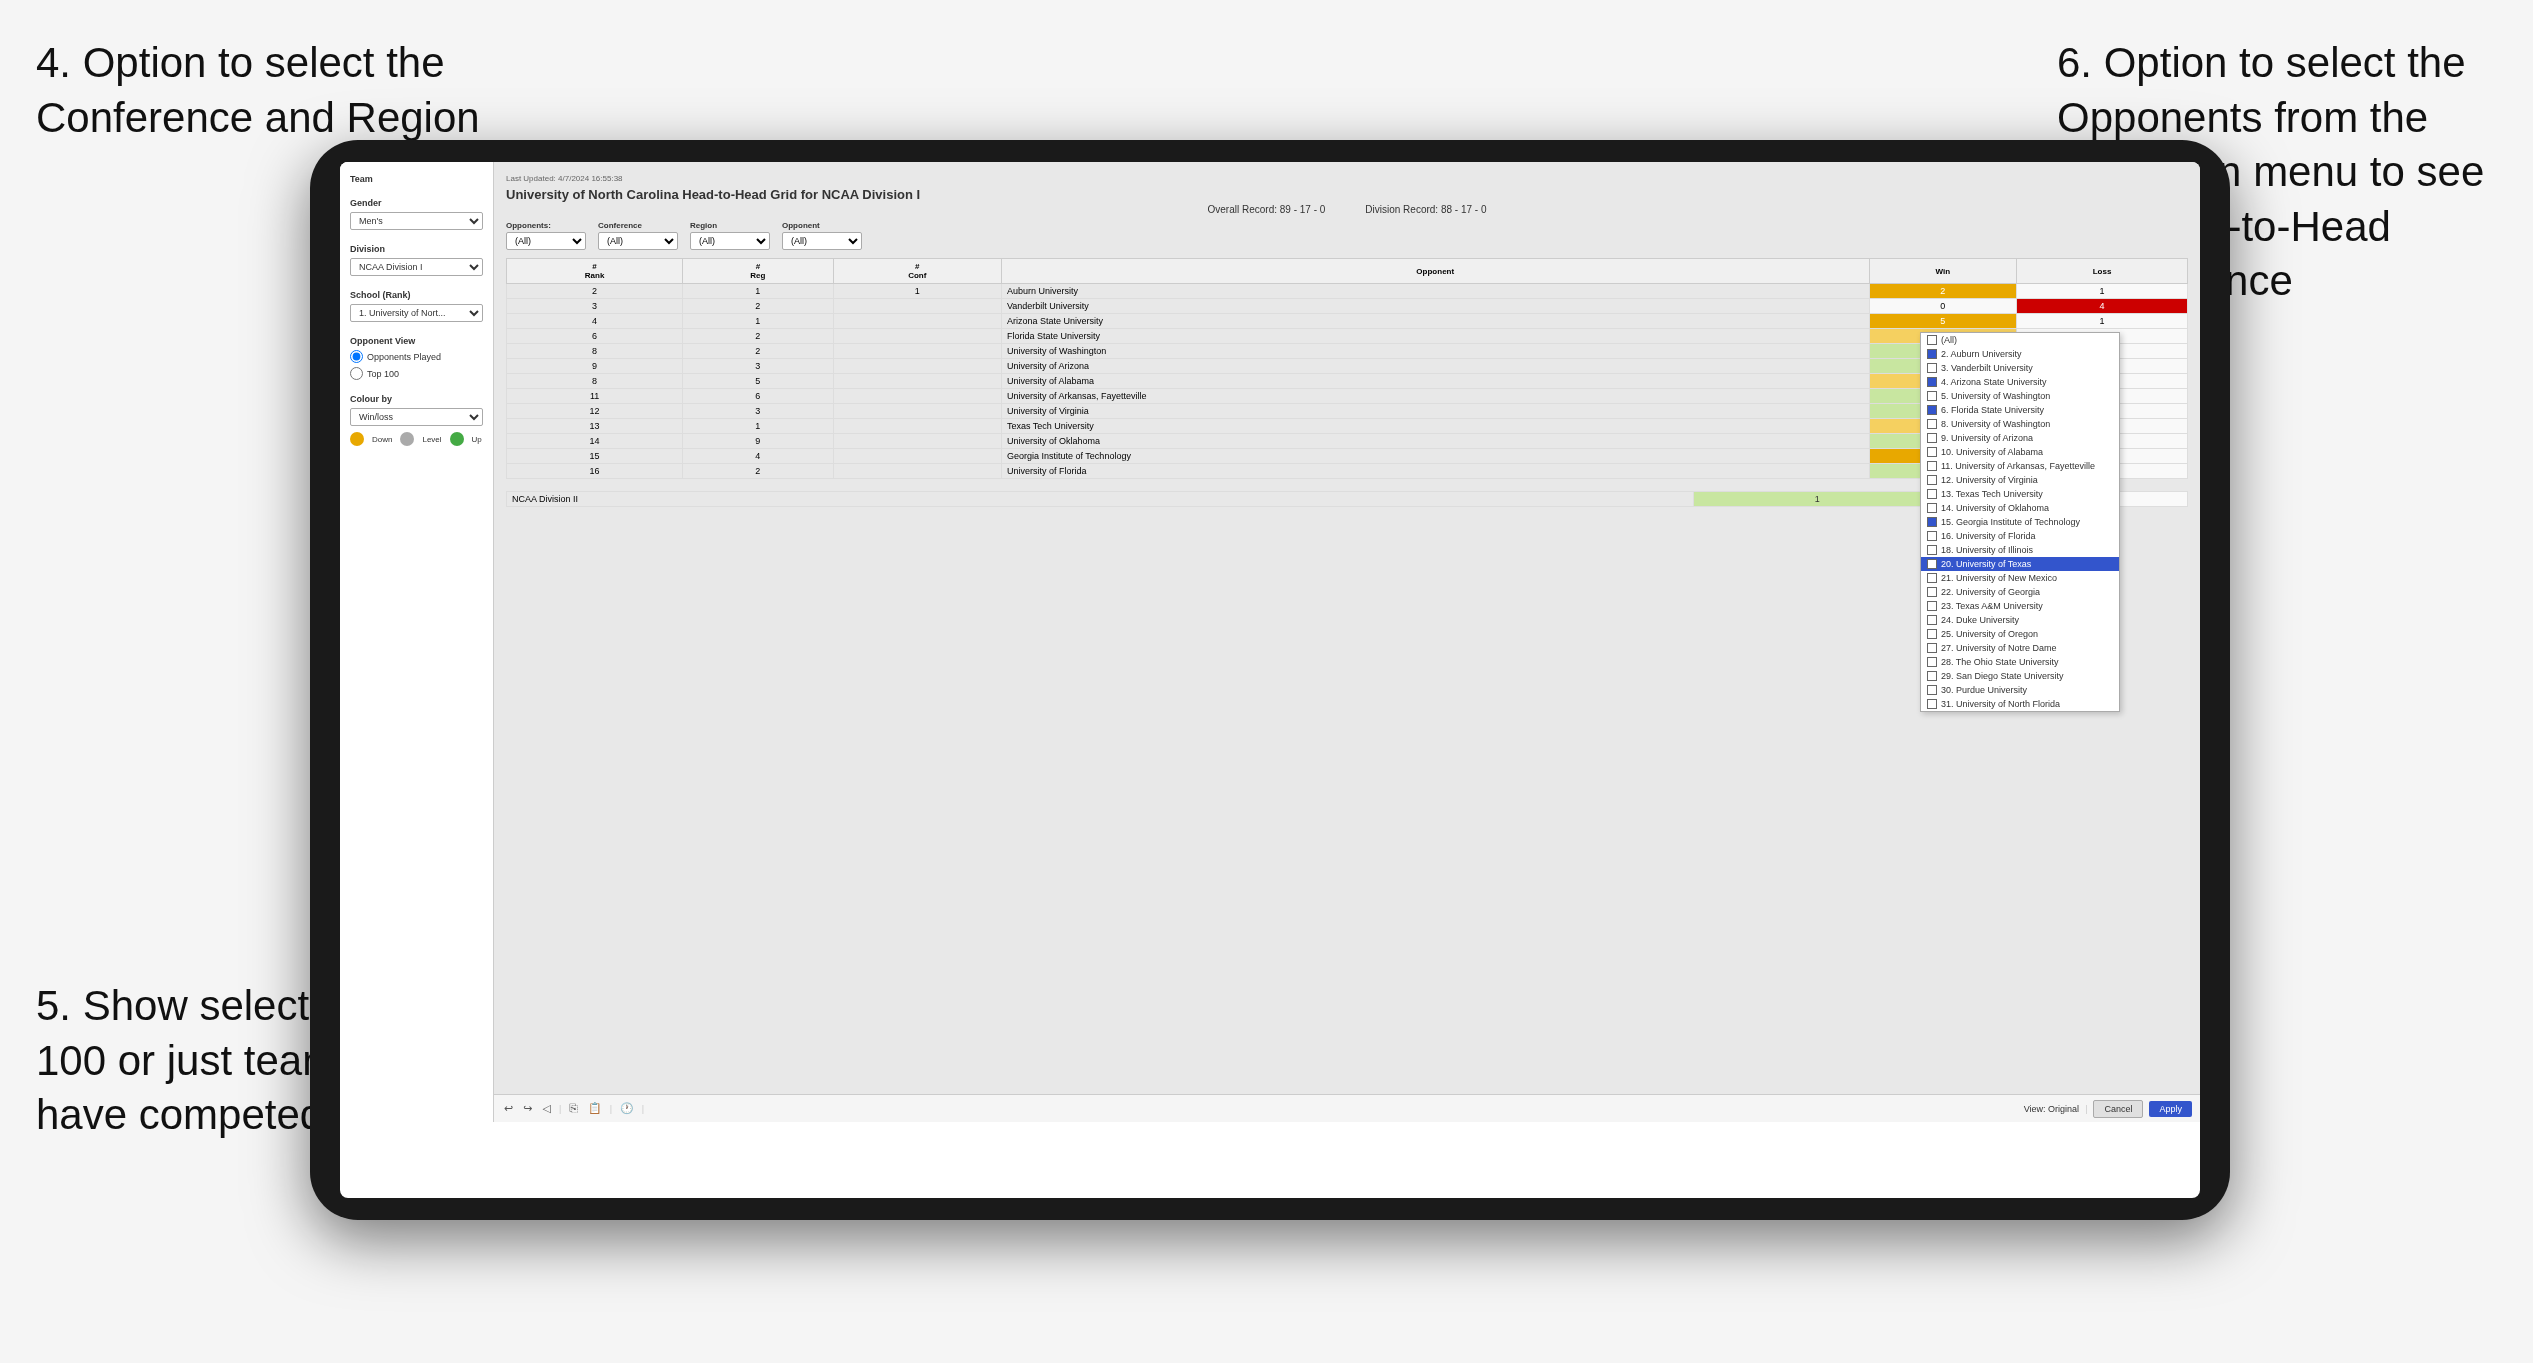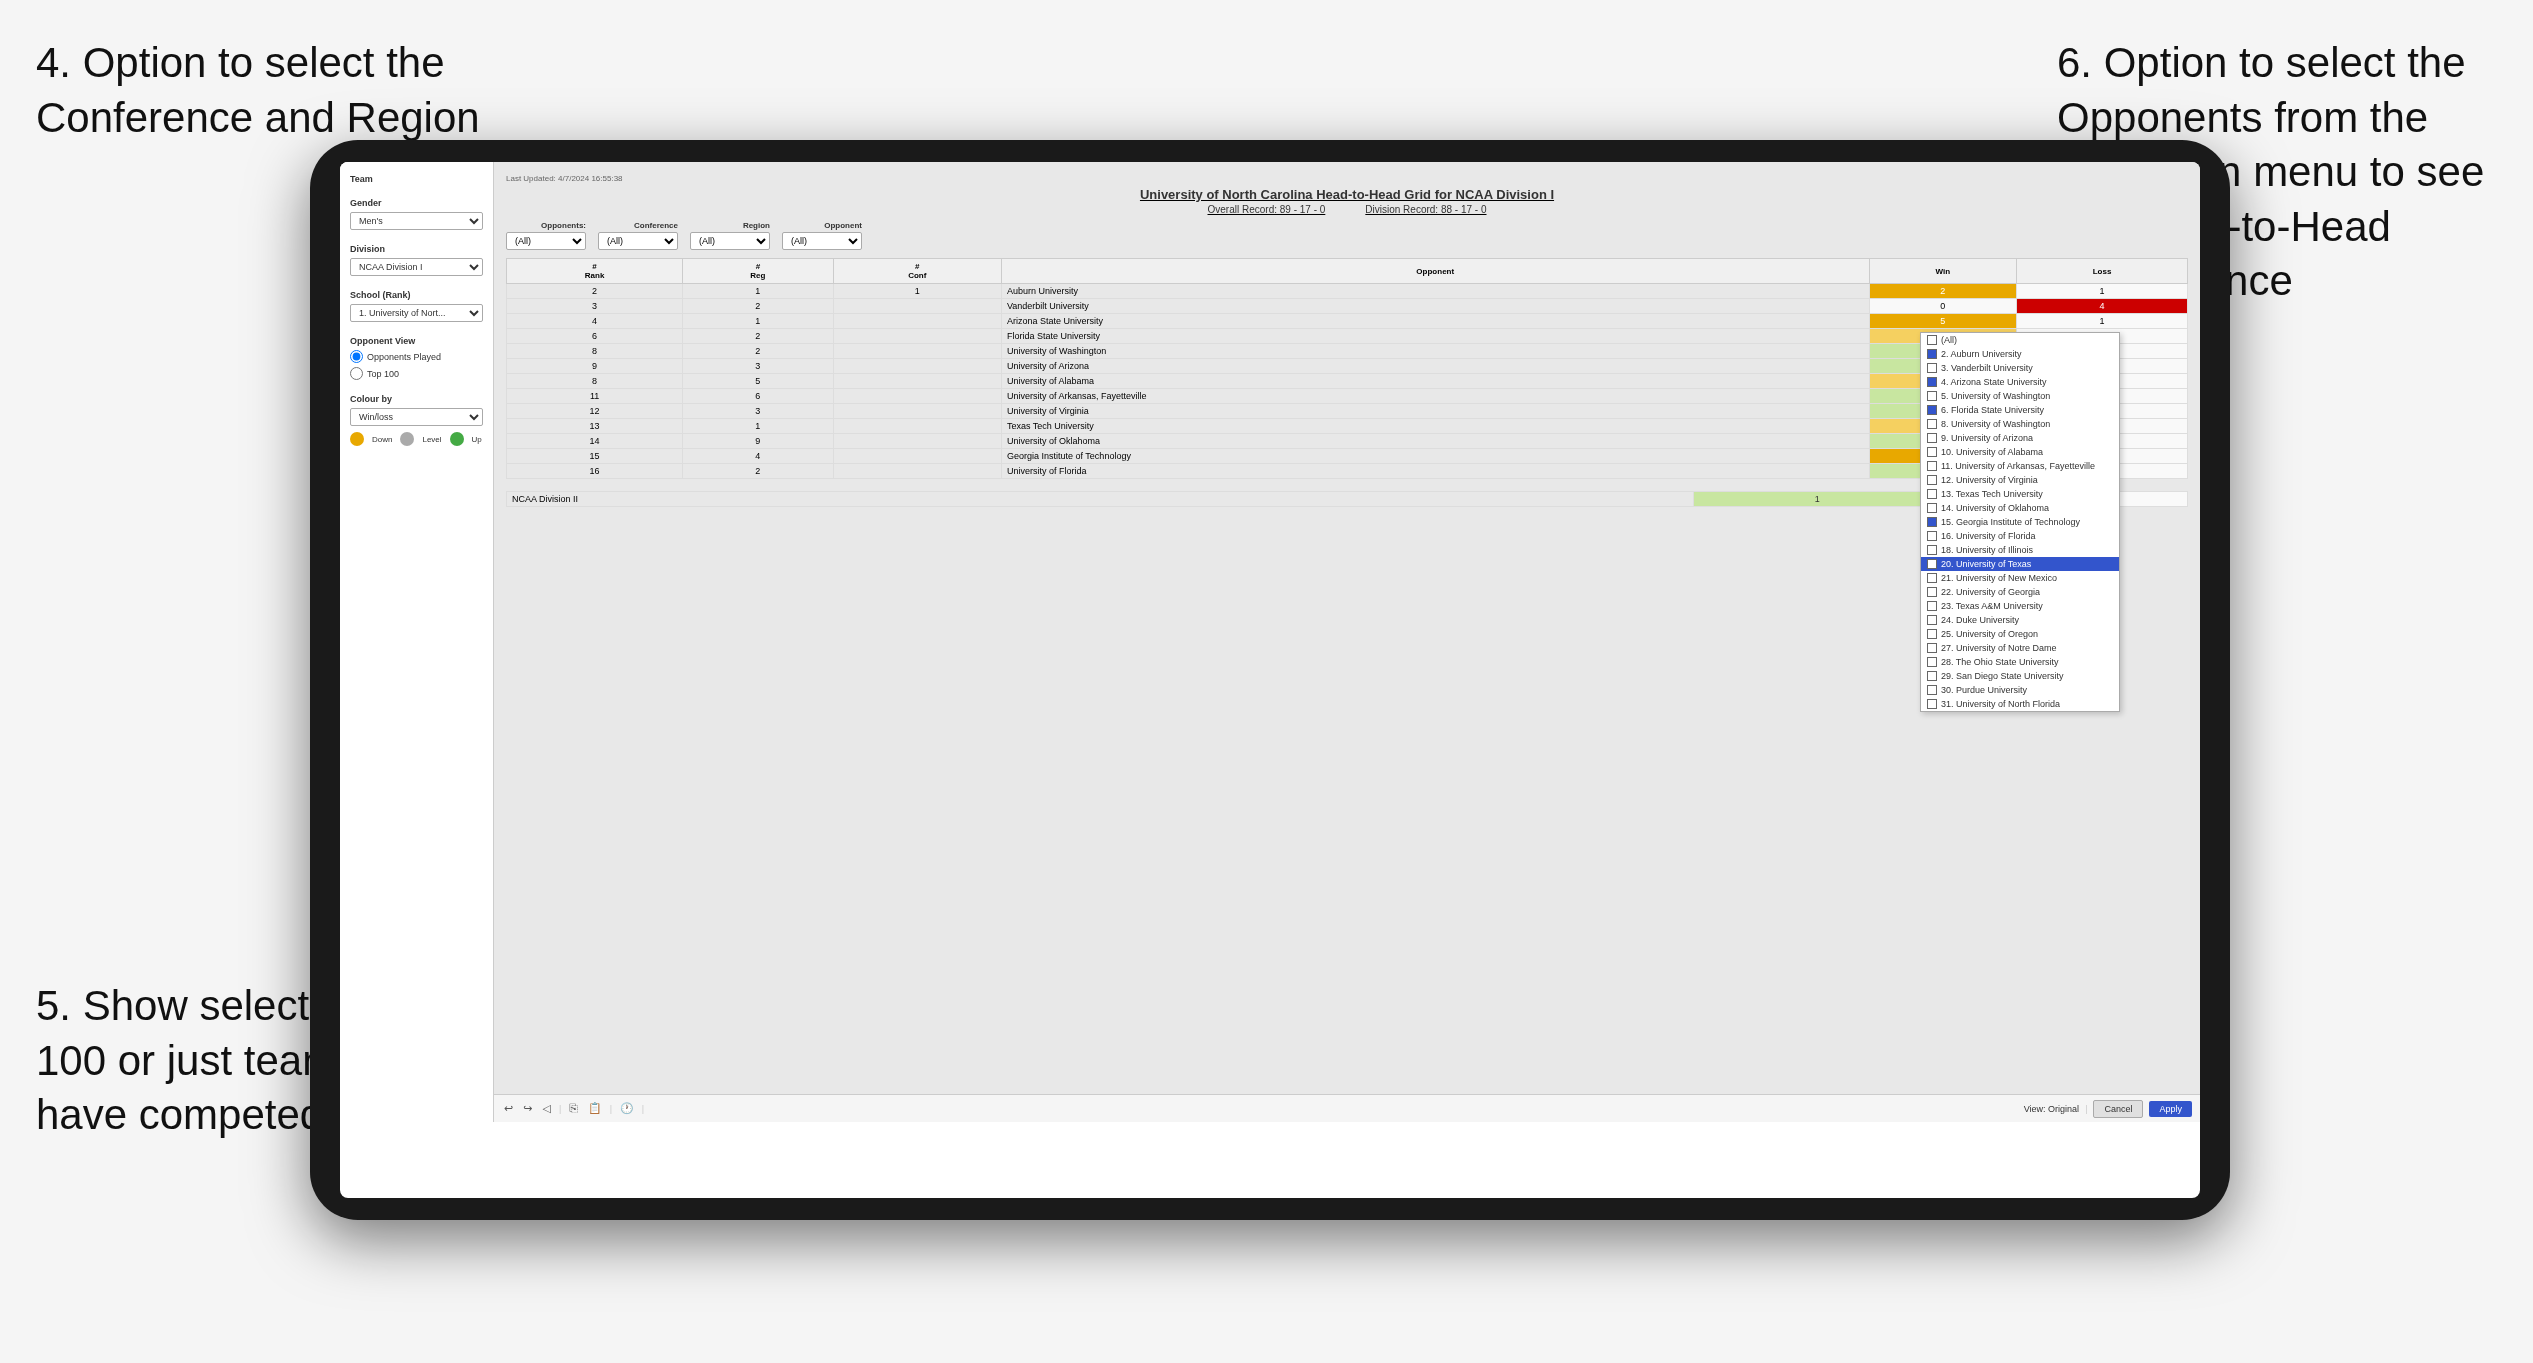--- a/index.html
+++ b/index.html
@@ -186,23 +186,21 @@
     .colour-label { font-size: 8px; color: #333; }
 
     
     .right-content {
       flex: 1;
       overflow: auto;
       padding: 12px;
     }
 
     .report-header {
-      text-align: center;
       margin-bottom: 6px;
-      text-decoration: underline;
     }
     .report-title {
       font-size: 13px;
       font-weight: 700;
       color: #333;
     }
     .report-records {
       font-size: 10px;
       color: #333;
       display: flex;
@@ -226,21 +224,20 @@
     }
     .filter-group {
       display: flex;
       flex-direction: column;
       gap: 2px;
     }
     .filter-label {
       font-size: 8px;
       font-weight: 600;
       color: #333;
-      text-align: right;
     }
     .filter-select {
       font-size: 9px;
       padding: 2px 16px 2px 4px;
       border: 1px solid #aaa;
       border-radius: 2px;
       background: #fff;
       min-width: 80px;
     }
 

